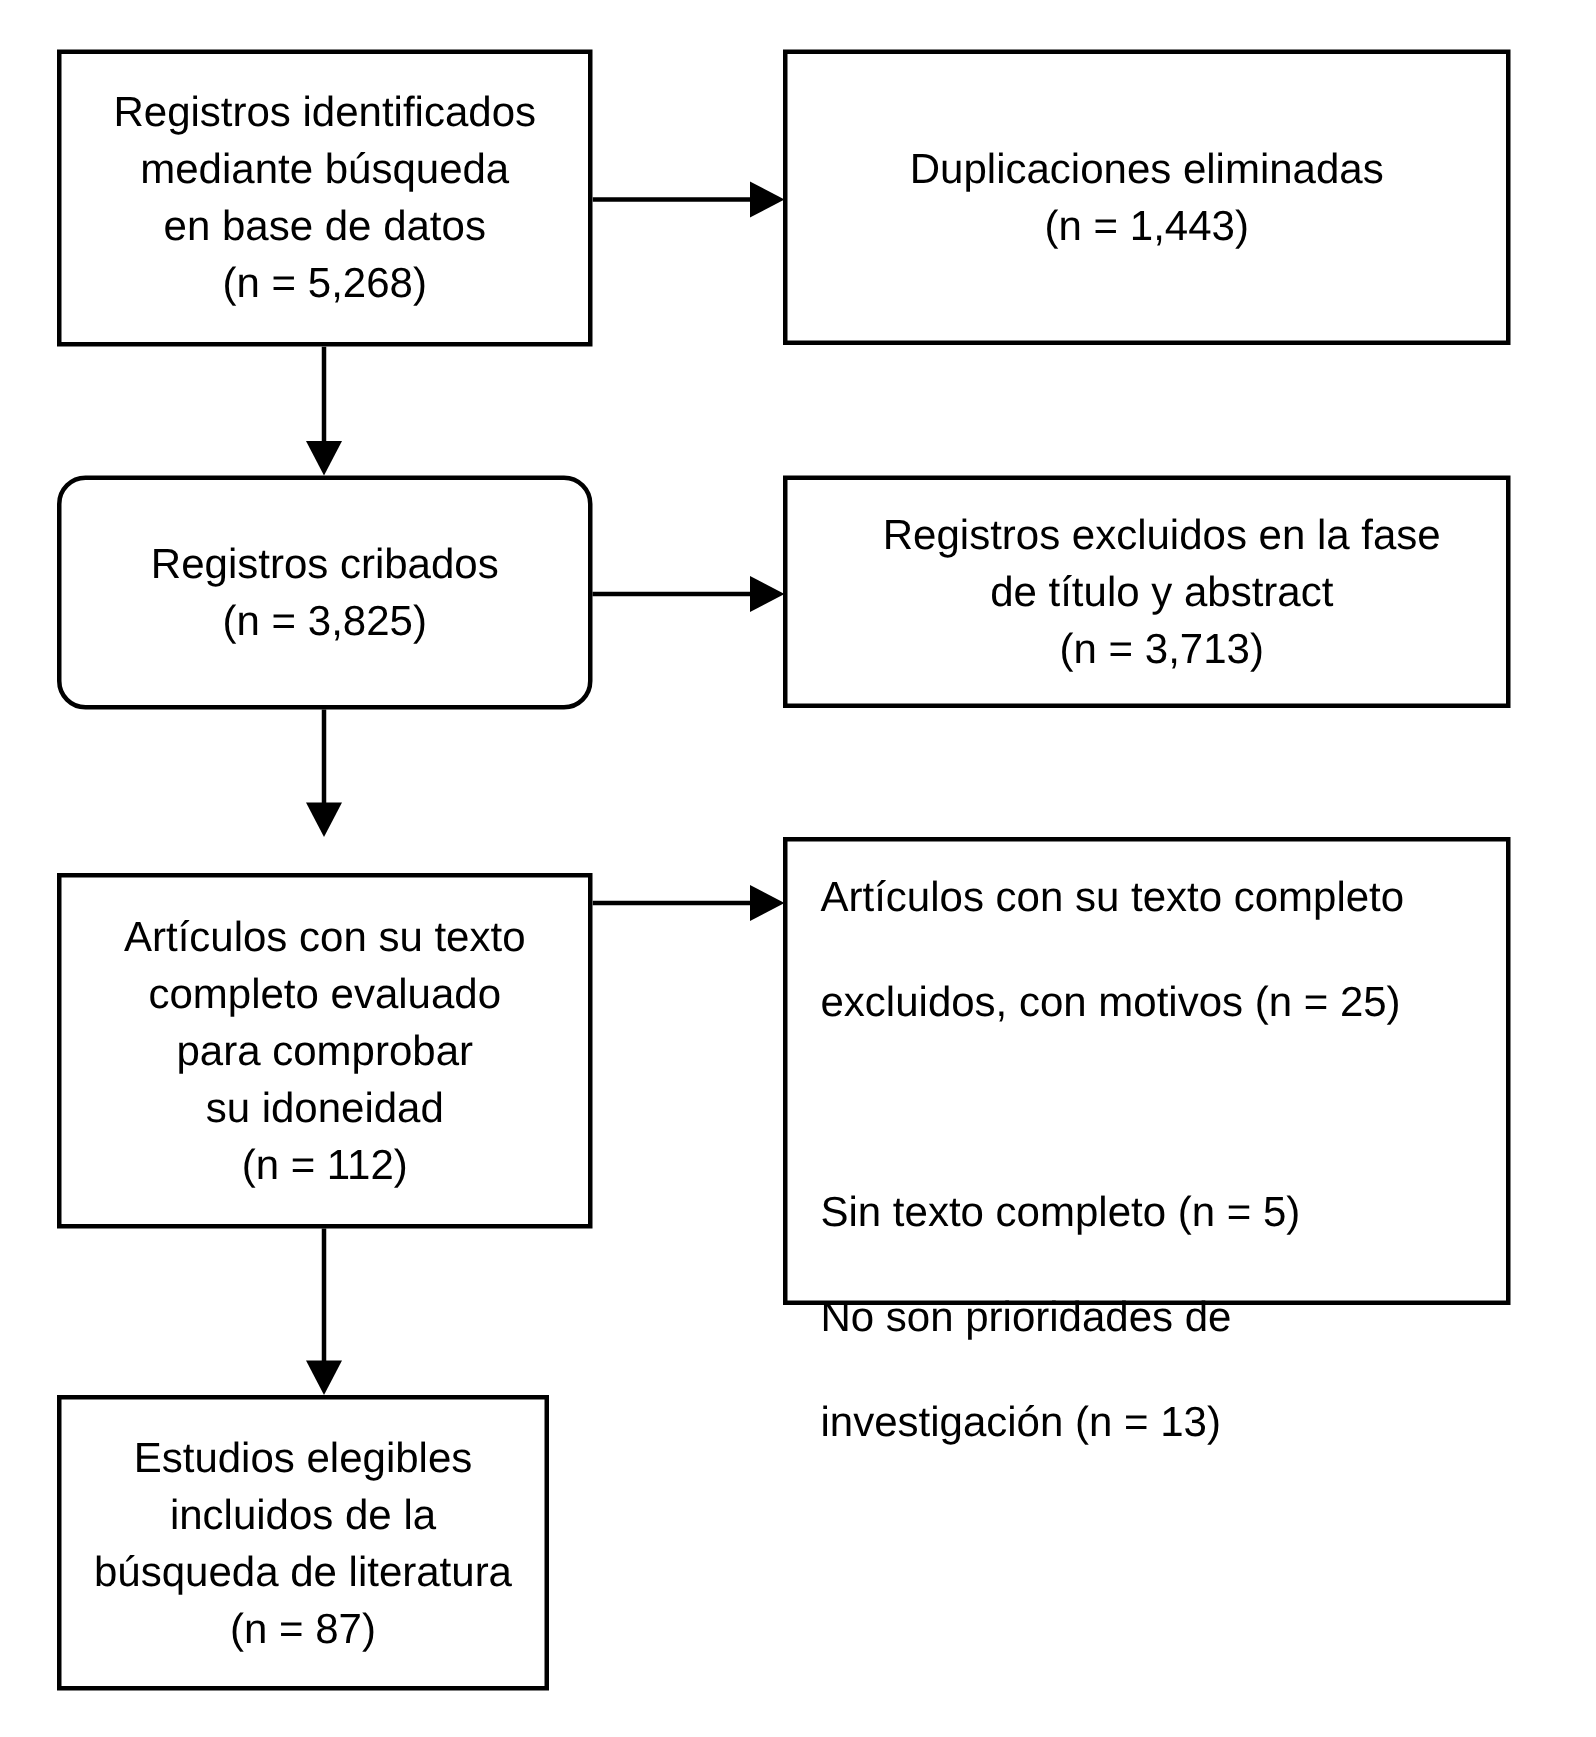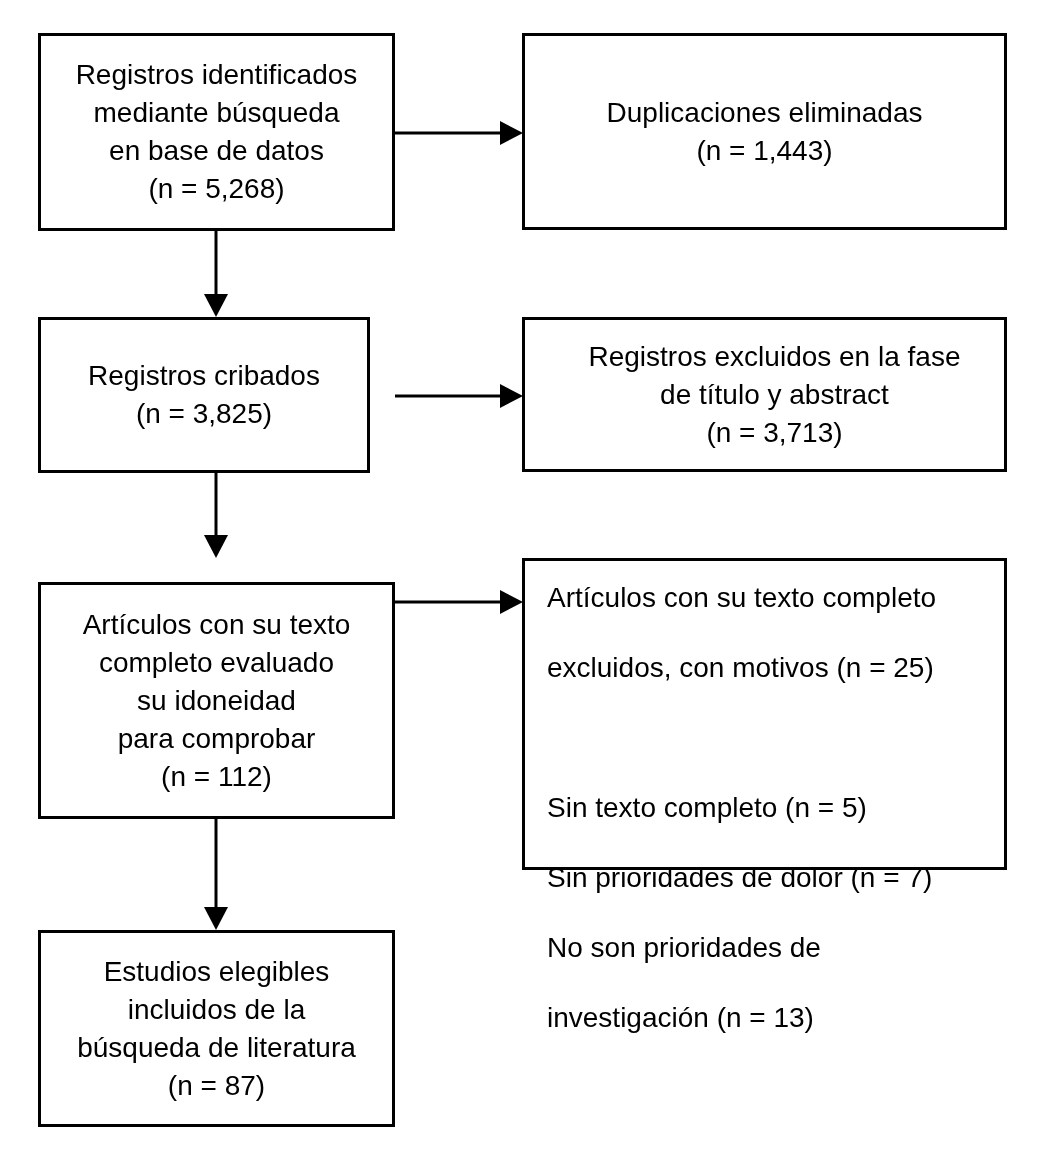--- a/index.html
+++ b/index.html
@@ -31,25 +31,25 @@
     justify-content:flex-start;
     align-items:flex-start;
     text-align:left;
     padding:18px 14px 14px 22px;
     gap:32px;
   }
   .line{min-height:38px;white-space:nowrap;}
   
   #box-identified        {left:38px;  top:33px;  width:357px; height:198px;}
   #box-duplicates        {left:522px; top:33px;  width:485px; height:197px;}
-  #box-screened          {left:38px;  top:317px; width:332px; height:156px;}
+  #box-screened          {left:38px;  top:317px; width:357px; height:156px;border-radius:19px;}
   #box-excluded-title    {left:522px; top:317px; width:485px; height:155px;padding-left:20px;}
   #box-fulltext-assessed {left:38px;  top:582px; width:357px; height:237px;}
   #box-fulltext-excluded {left:522px; top:558px; width:485px; height:312px;}
-  #box-included          {left:38px;  top:930px; width:357px; height:197px;}
+  #box-included          {left:38px;  top:930px; width:328px; height:197px;}
 </style>
 </head>
 <body>
 
 <div class="canvas">
 
   <svg class="arrow-layer" viewBox="0 0 1064 1158" xmlns="http://www.w3.org/2000/svg">
 
     <g>
       <line x1="216" y1="231" x2="216" y2="296" stroke="#000" stroke-width="3"></line>
@@ -97,31 +97,30 @@
 
   <div class="box" id="box-excluded-title">
     <div class="line">Registros excluidos en la fase</div>
     <div class="line">de título y abstract</div>
     <div class="line">(n = 3,713)</div>
   </div>
 
   <div class="box" id="box-fulltext-assessed">
     <div class="line">Artículos con su texto</div>
     <div class="line">completo evaluado</div>
+    <div class="line">para comprobar</div>
     <div class="line">su idoneidad</div>
-    <div class="line">para comprobar</div>
     <div class="line">(n = 112)</div>
   </div>
 
   <div class="box left-align" id="box-fulltext-excluded">
     <div class="line">Artículos con su texto completo</div>
     <div class="line">excluidos, con motivos (n = 25)</div>
     <div class="line"></div>
     <div class="line">Sin texto completo (n = 5)</div>
-    <div class="line">Sin prioridades de dolor (n = 7)</div>
     <div class="line">No son prioridades de</div>
     <div class="line">investigación (n = 13)</div>
   </div>
 
   <div class="box" id="box-included">
     <div class="line">Estudios elegibles</div>
     <div class="line">incluidos de la</div>
     <div class="line">búsqueda de literatura</div>
     <div class="line">(n = 87)</div>
   </div>

